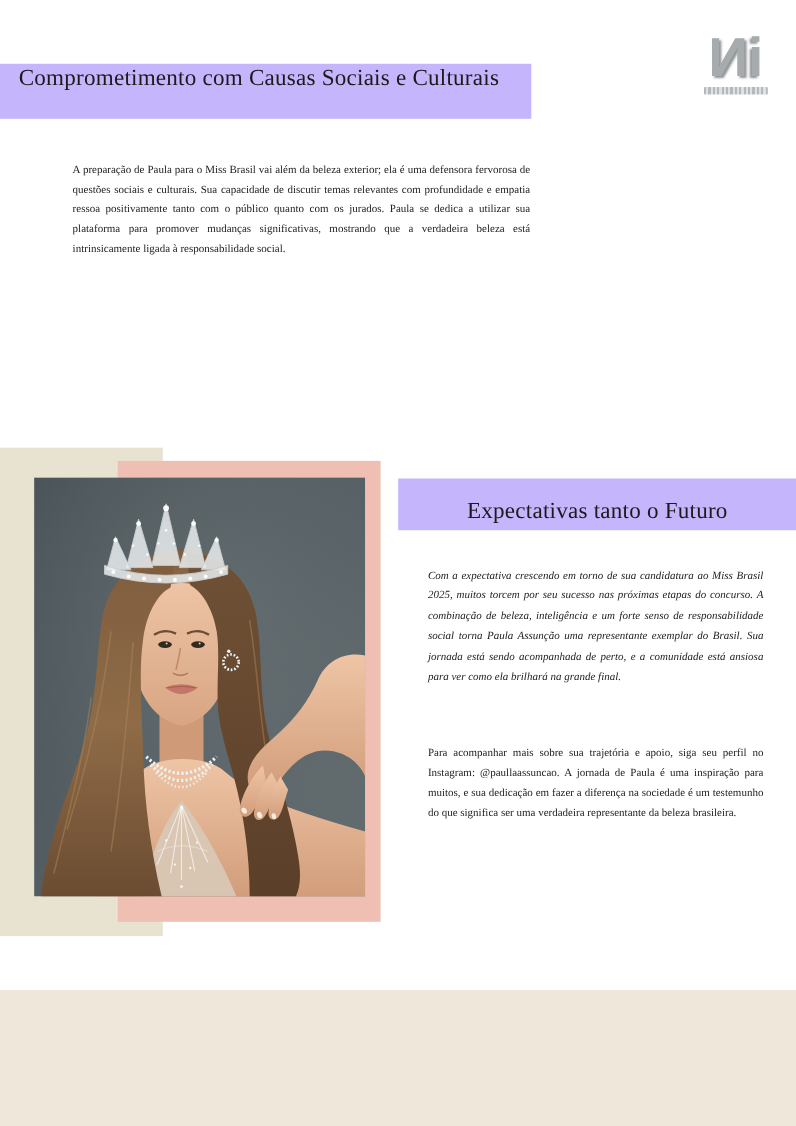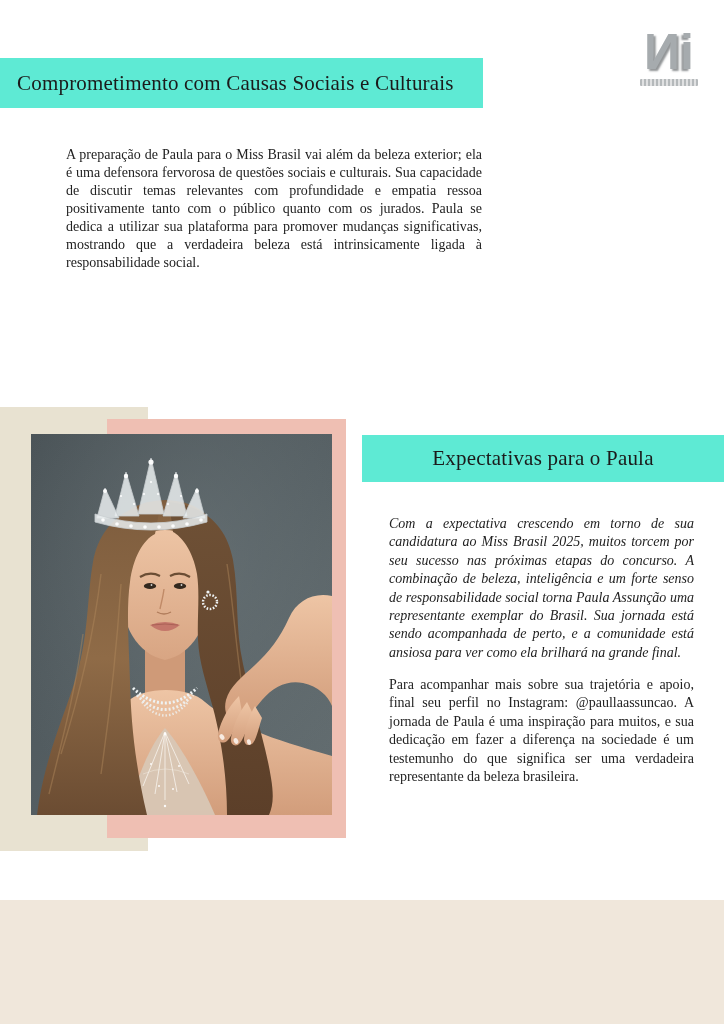--- a/index.html
+++ b/index.html
@@ -2,21 +2,21 @@
 <html lang="pt-br"><head>
 <meta charset="utf-8">
 <style>
   html,body { margin:0; padding:0; background:#ffffff; }
   .page {
     position:relative; width:724px; height:1024px; background:#ffffff;
     overflow:hidden; font-family:"Liberation Serif", serif;
   }
 
   
-  .banner { background:#5eead4; display:flex; align-items:center; }
+  .banner { background:#c4b5fd; display:flex; align-items:flex-start; }
   .banner-social { position:absolute; left:0; top:58px; width:483px; height:50px; }
   .banner-social .title { margin:0; padding-left:17px; }
   .banner .title {
     font-size:21px; font-weight:400; color:#1b1b1b; letter-spacing:0.2px;
     font-family:"Liberation Serif", serif; white-space:nowrap;
   }
 
   
   .logo { position:absolute; left:632px; top:26px; width:74px; text-align:center; }
   .monogram {
@@ -28,21 +28,21 @@
   .mono-i { display:inline-block; }
   .wordmark {
     margin:1px auto 0; width:58px; height:7px; border-radius:1px;
     background:repeating-linear-gradient(90deg,#9da2a5 0 2px,#d6d8d9 2px 4px);
     opacity:0.75; filter:blur(0.5px);
   }
 
   
   .body-text {
     position:absolute; margin:0; text-align:justify; color:#222222;
-    font-size:14px; line-height:18px; hyphens:auto; -webkit-hyphens:auto;
+    font-size:10px; line-height:18px; hyphens:auto; -webkit-hyphens:auto;
   }
   .para-social { left:66px; top:146px; width:416px; }
   .para-future-1 { left:389px; top:515px; width:305px; line-height:18.4px;font-style:italic; }
   .para-future-2 { left:389px; top:676px; width:305px; line-height:18.4px; }
 
   
   .block { position:absolute; }
   .block-beige { left:0; top:407px; width:148px; height:444px; background:#e8e2d1; }
   .block-pink  { left:107px; top:419px; width:239px; height:419px; background:#efbfb3; }
   .footer-strip { position:absolute; left:0; top:900px; width:724px; height:124px; background:#f0e7db; }
@@ -210,21 +210,21 @@
         <path d="M 216 268 C 208 278 202 292 200 304 C 199 311 205 314 209 309 C 214 303 217 290 222 280 Z"></path>
         <path d="M 224 272 C 218 282 214 294 213 305 C 213 311 218 313 222 309 C 226 304 228 292 231 284 Z"></path>
         <ellipse cx="191" cy="303" rx="2.2" ry="3" fill="#f7ebe2" transform="rotate(-35 191 303)"></ellipse>
         <ellipse cx="205" cy="307" rx="2.2" ry="3" fill="#f7ebe2" transform="rotate(-25 205 307)"></ellipse>
         <ellipse cx="218" cy="308" rx="2" ry="2.8" fill="#f7ebe2" transform="rotate(-15 218 308)"></ellipse>
       </g>
     </svg>
   </div>
 
   <div class="banner banner-future">
-    <h2 class="title">Expectativas para o Paula</h2>
+    <h2 class="title">Expectativas tanto o Futuro</h2>
   </div>
 
   <p class="body-text para-future-1">Com a expectativa crescendo em torno de sua candidatura ao Miss Brasil 2025, muitos torcem por seu sucesso nas próximas etapas do concurso. A combinação de beleza, inteligência e um forte senso de responsabilidade social torna Paula Assunção uma representante exemplar do Brasil. Sua jornada está sendo acompanhada de perto, e a comunidade está ansiosa para ver como ela brilhará na grande final.</p>
-  <p class="body-text para-future-2">Para acompanhar mais sobre sua trajetória e apoio, final seu perfil no Instagram: @paullaassuncao. A jornada de Paula é uma inspiração para muitos, e sua dedicação em fazer a diferença na sociedade é um testemunho do que significa ser uma verdadeira representante da beleza brasileira.</p>
+  <p class="body-text para-future-2">Para acompanhar mais sobre sua trajetória e apoio, siga seu perfil no Instagram: @paullaassuncao. A jornada de Paula é uma inspiração para muitos, e sua dedicação em fazer a diferença na sociedade é um testemunho do que significa ser uma verdadeira representante da beleza brasileira.</p>
 
   <div class="footer-strip"></div>
 
 </div>
 
 </body></html>

